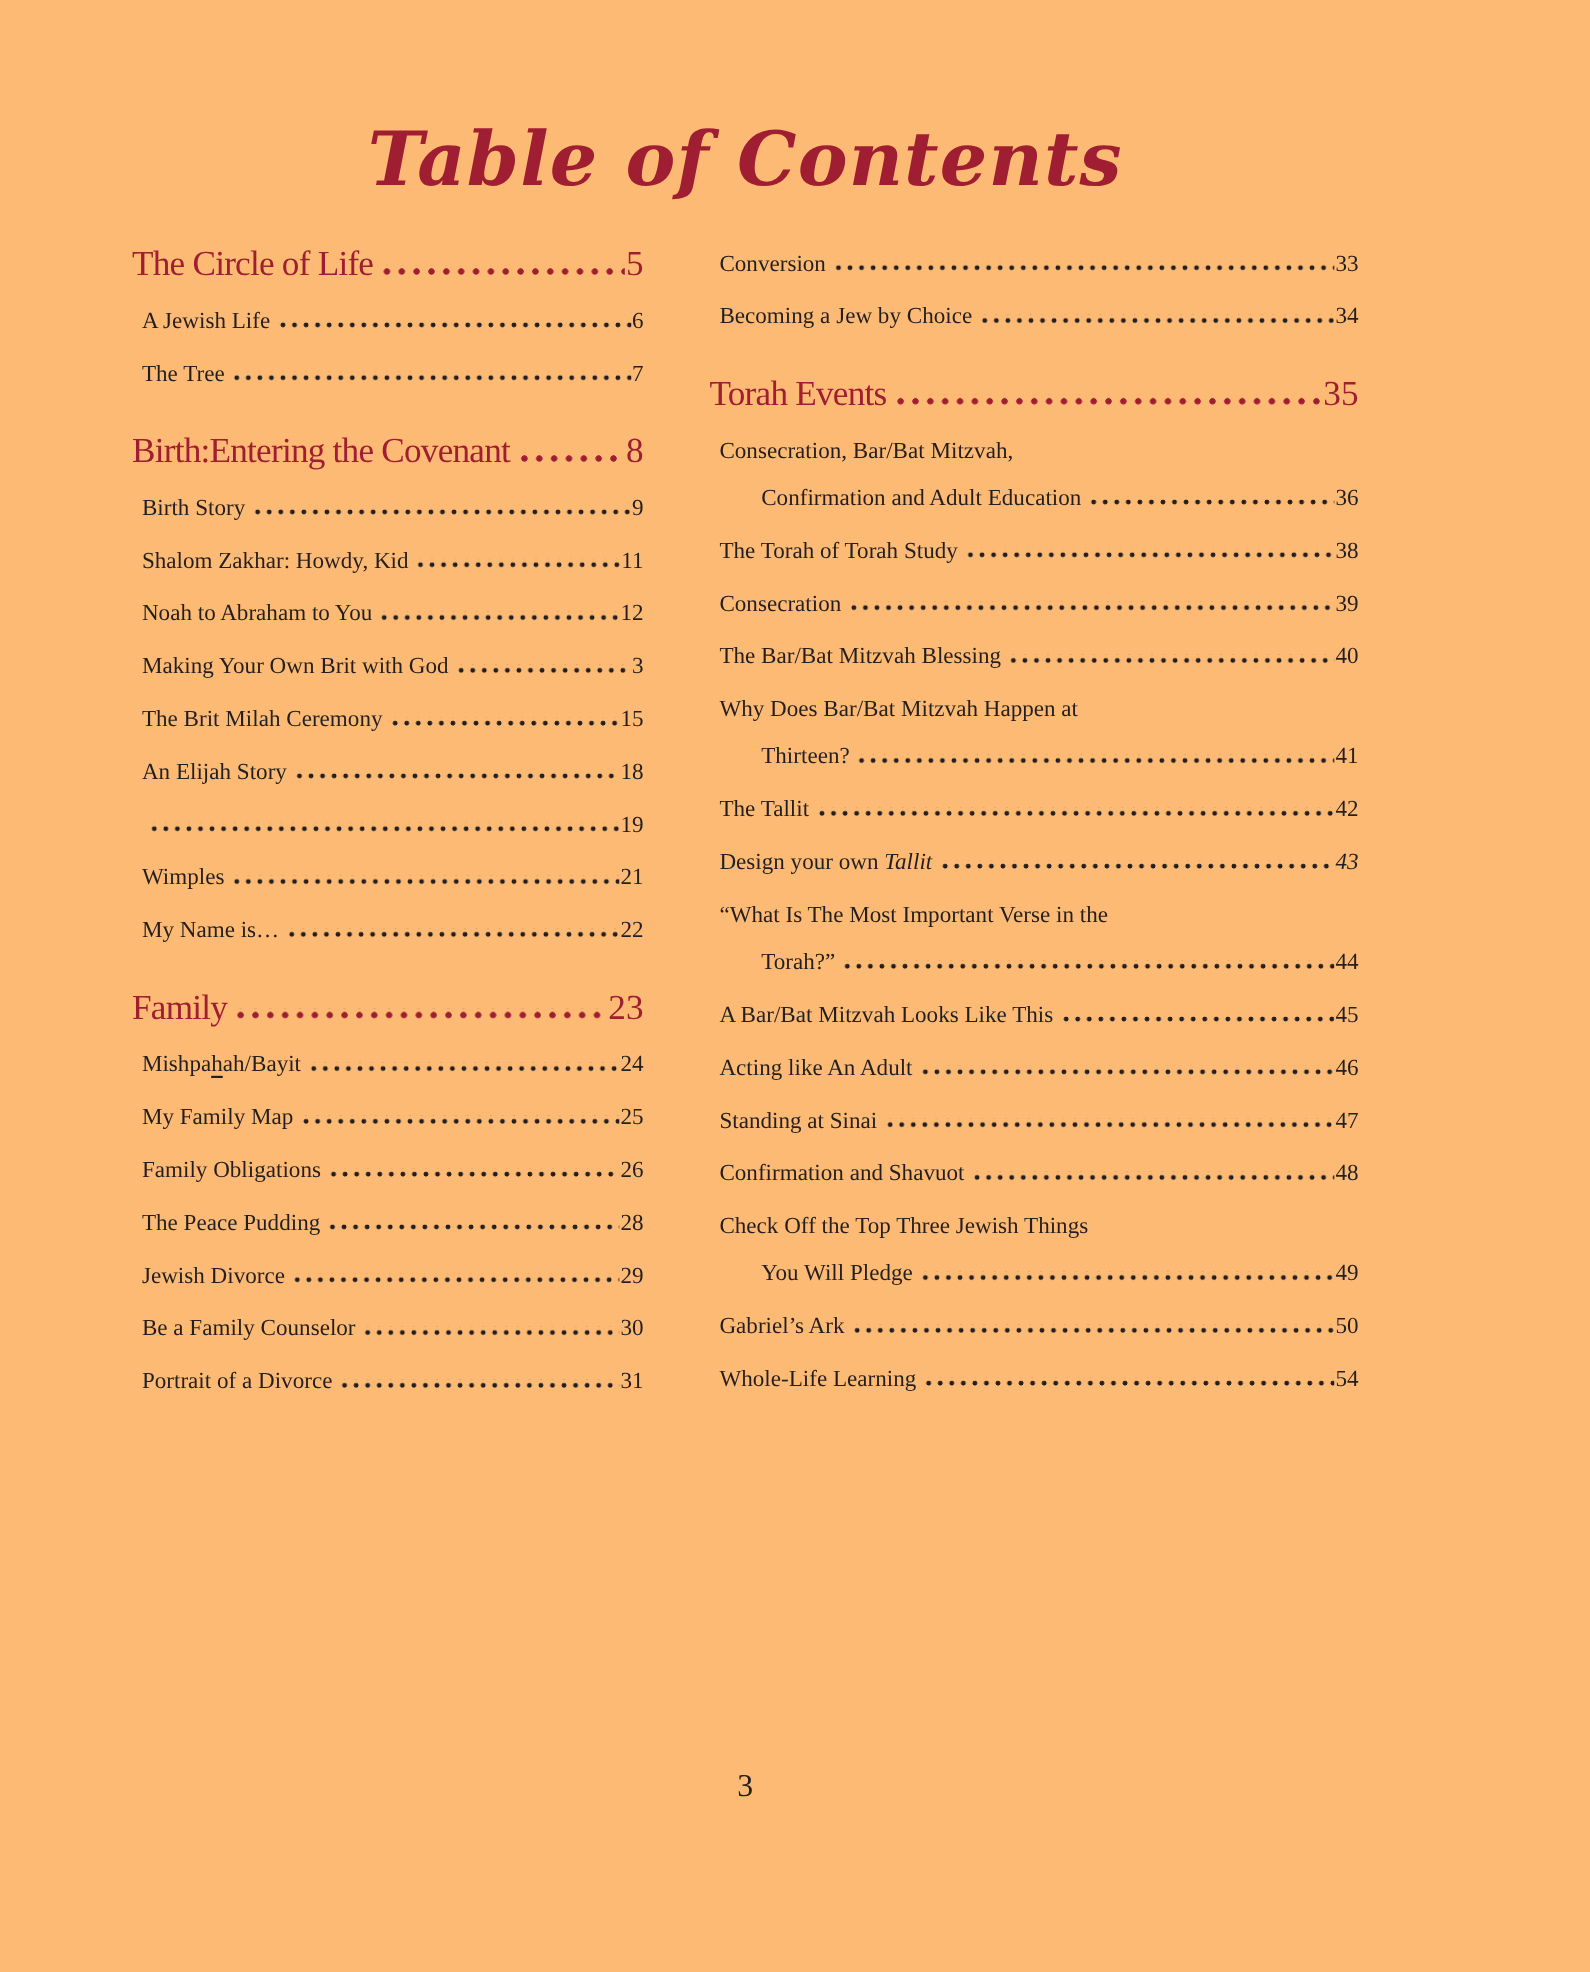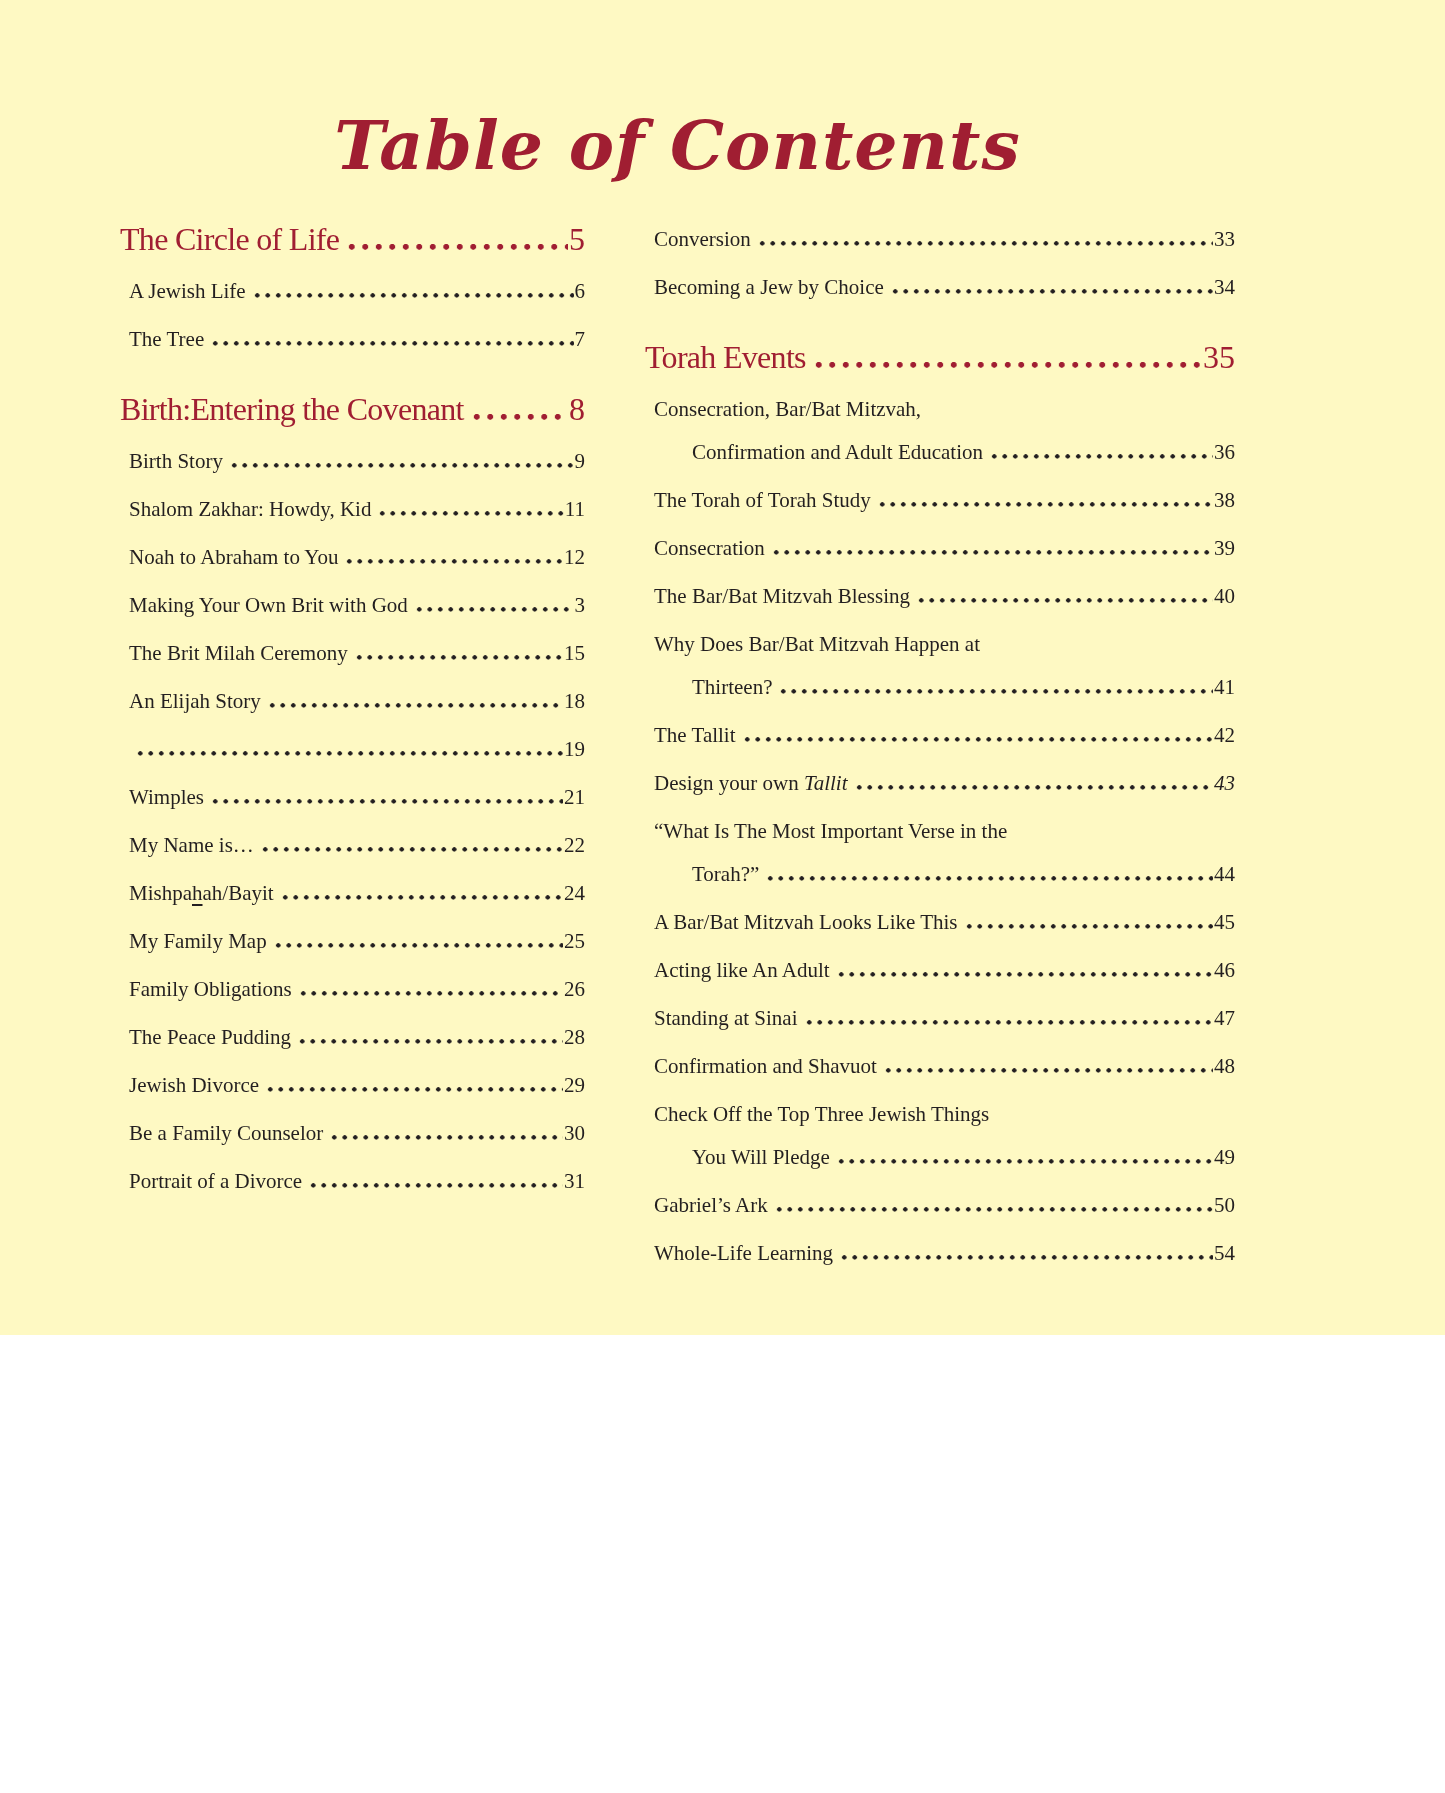--- a/index.html
+++ b/index.html
@@ -4,22 +4,22 @@
 <style>
   :root {
     --accent: #A01E32;
     --text: #231F20;
   }
   * { margin: 0; padding: 0; box-sizing: border-box; }
   html, body { background: #ffffff; }
   .page {
     position: relative;
     width: 1445px;
-    height: 1335px;
-    background: #fef9c3;
+    height: 1793px;
+    background: #fdba74;
     font-family: "Liberation Serif", "DejaVu Serif", serif;
     color: var(--text);
     overflow: hidden;
   }
   .content {
     padding: 106px 210px 0 120px; 
   }
   .title {
     font-family: "DejaVu Serif", serif;
     font-style: italic;
@@ -185,20 +185,27 @@
               <span class="pg">21</span>
             </div>
           </div>
           <div class="block entry">
             <div class="line">
               <span class="txt"><span>My Name is…</span></span>
               <span class="dots"></span>
               <span class="pg">22</span>
             </div>
           </div>
+          <div class="block section">
+            <div class="line">
+              <span class="txt"><span>Family</span></span>
+              <span class="dots"></span>
+              <span class="pg">23</span>
+            </div>
+          </div>
           <div class="block entry">
             <div class="line">
               <span class="txt"><span>Mishpa</span><span class="u">h</span><span>ah/Bayit</span></span>
               <span class="dots"></span>
               <span class="pg">24</span>
             </div>
           </div>
           <div class="block entry">
             <div class="line">
               <span class="txt"><span>My Family Map</span></span>

